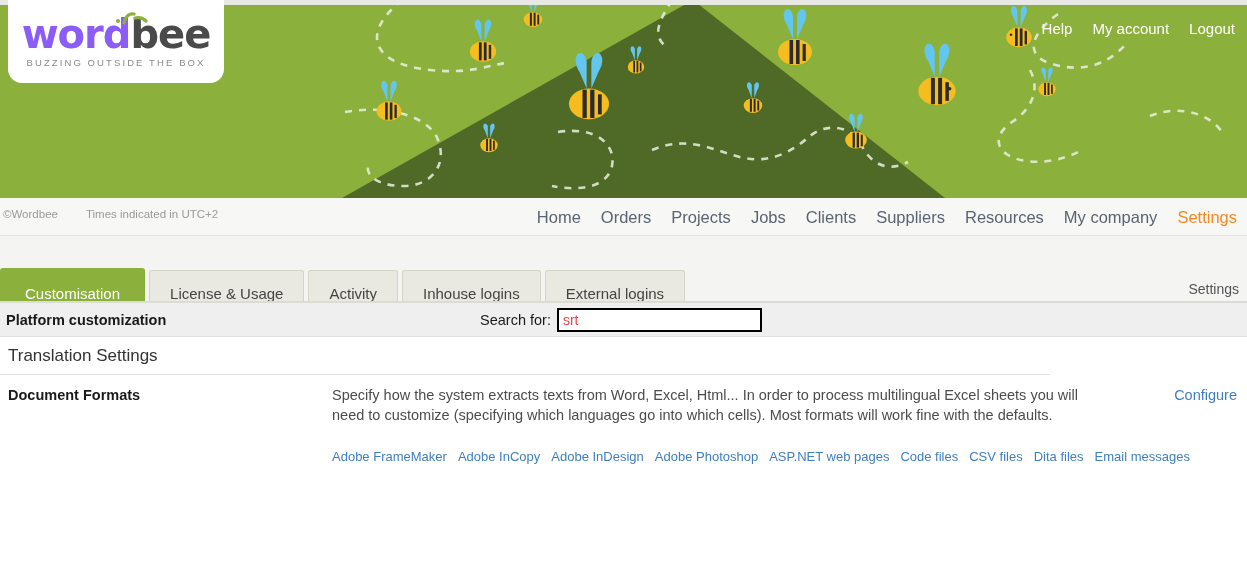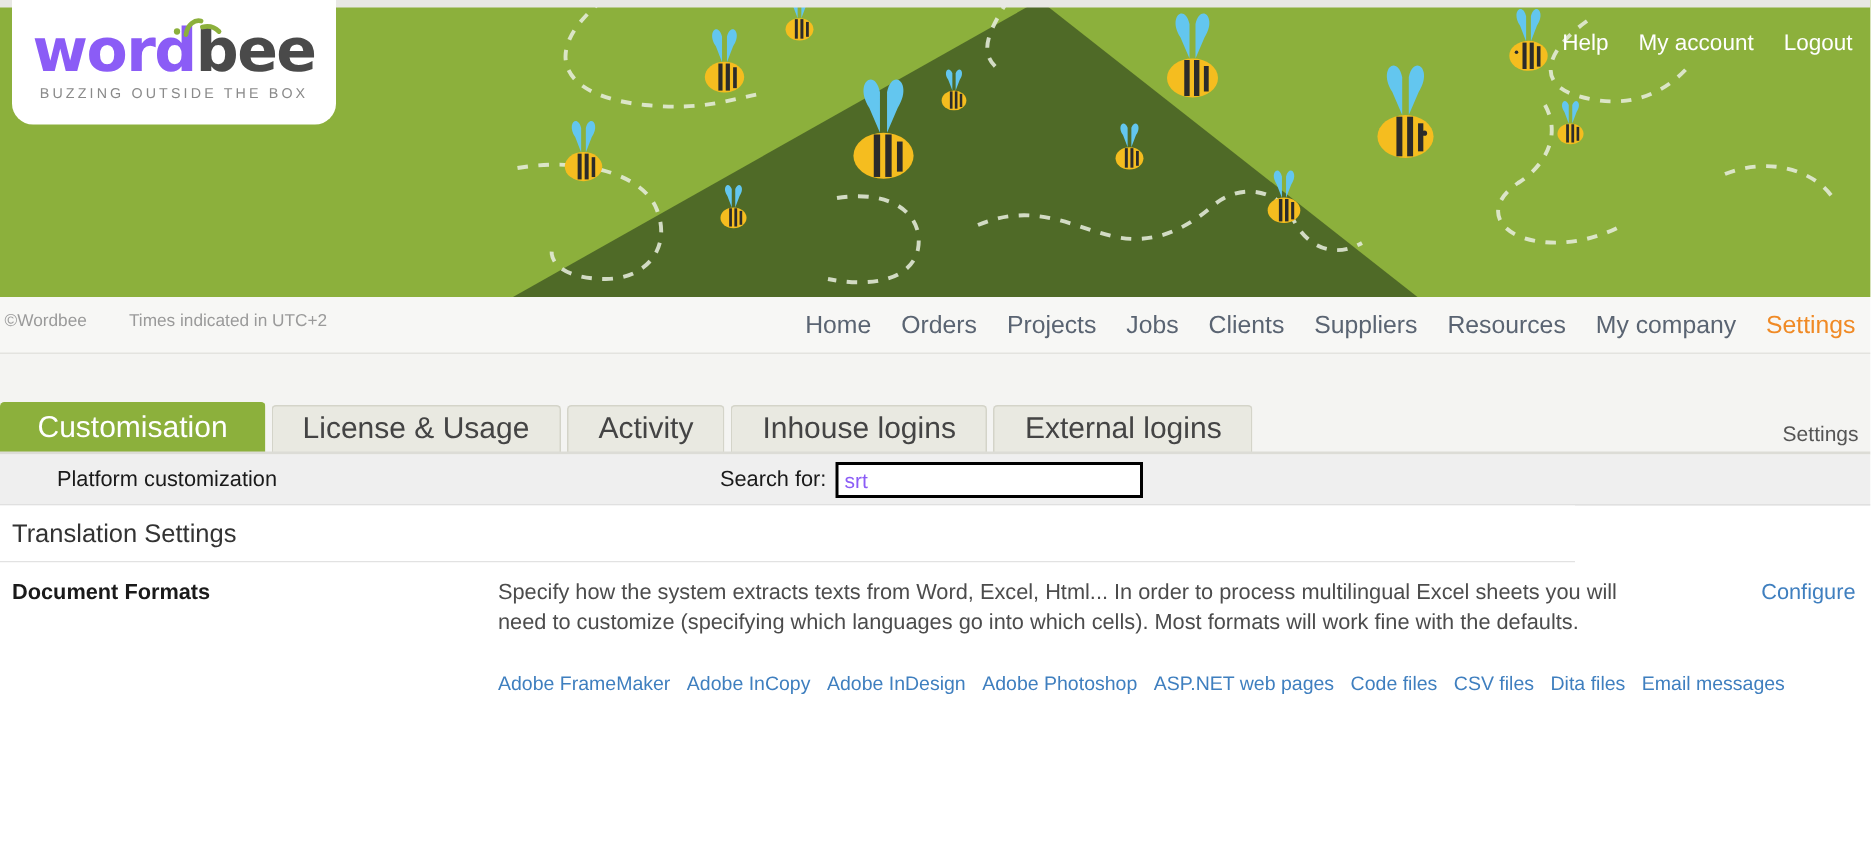--- a/index.html
+++ b/index.html
@@ -94,22 +94,22 @@
     width: 1247px; height: 67px;
     background: #f4f4f2;
   }
   .tabs {
     position: absolute; left: 0; bottom: 1px;
     display: flex; align-items: flex-end; gap: 4px;
   }
   .tab {
     height: 32px;
     padding: 0 20px;
-    display: flex; align-items: center; justify-content: center;
-    font-size: 20px;
+    display: flex; align-items: flex-end; justify-content: center;
+    font-size: 15px;
     color: #444; background: #e9e9e1;
     border: 1px solid #d4d4c9;
     border-bottom: none;
     border-top-left-radius: 3px; border-top-right-radius: 3px;
   }
   .tab.active {
     background: #8cb03c; color: #ffffff;
     border-color: #8cb03c;
     padding: 0 24px;
     height: 34px;
@@ -126,34 +126,34 @@
   
   .platform-row {
     position: relative;
     width: 1247px; height: 34px;
     background: #efefef;
     border-bottom: 1px solid #e0e0e0;
     display: flex; align-items: center;
   }
   .platform-title {
     position: absolute; left: 6px;
-    font-size: 14.5px; font-weight: normal; color: #1a1a1a; margin-left: 32px;
+    font-size: 14.5px; font-weight: bold; color: #1a1a1a;
   }
   .search-wrap {
     position: absolute; left: 480px;
     display: flex; align-items: center; gap: 6px;
   }
   .search-label { font-size: 14.5px; color: #1a1a1a; }
   .search-input {
     width: 205px; height: 24px;
     border: 2px solid #000000;
     background: #ffffff;
     font-size: 14px;
     font-family: "Liberation Sans", sans-serif;
-    color: #8b5cf6;
+    color: #ef4444;
     padding: 0 4px;
     outline: none;
   }
 
   
   .section-title {
     position: relative;
     width: 1050px; height: 38px;
     display: flex; align-items: center;
     padding-left: 8px;

